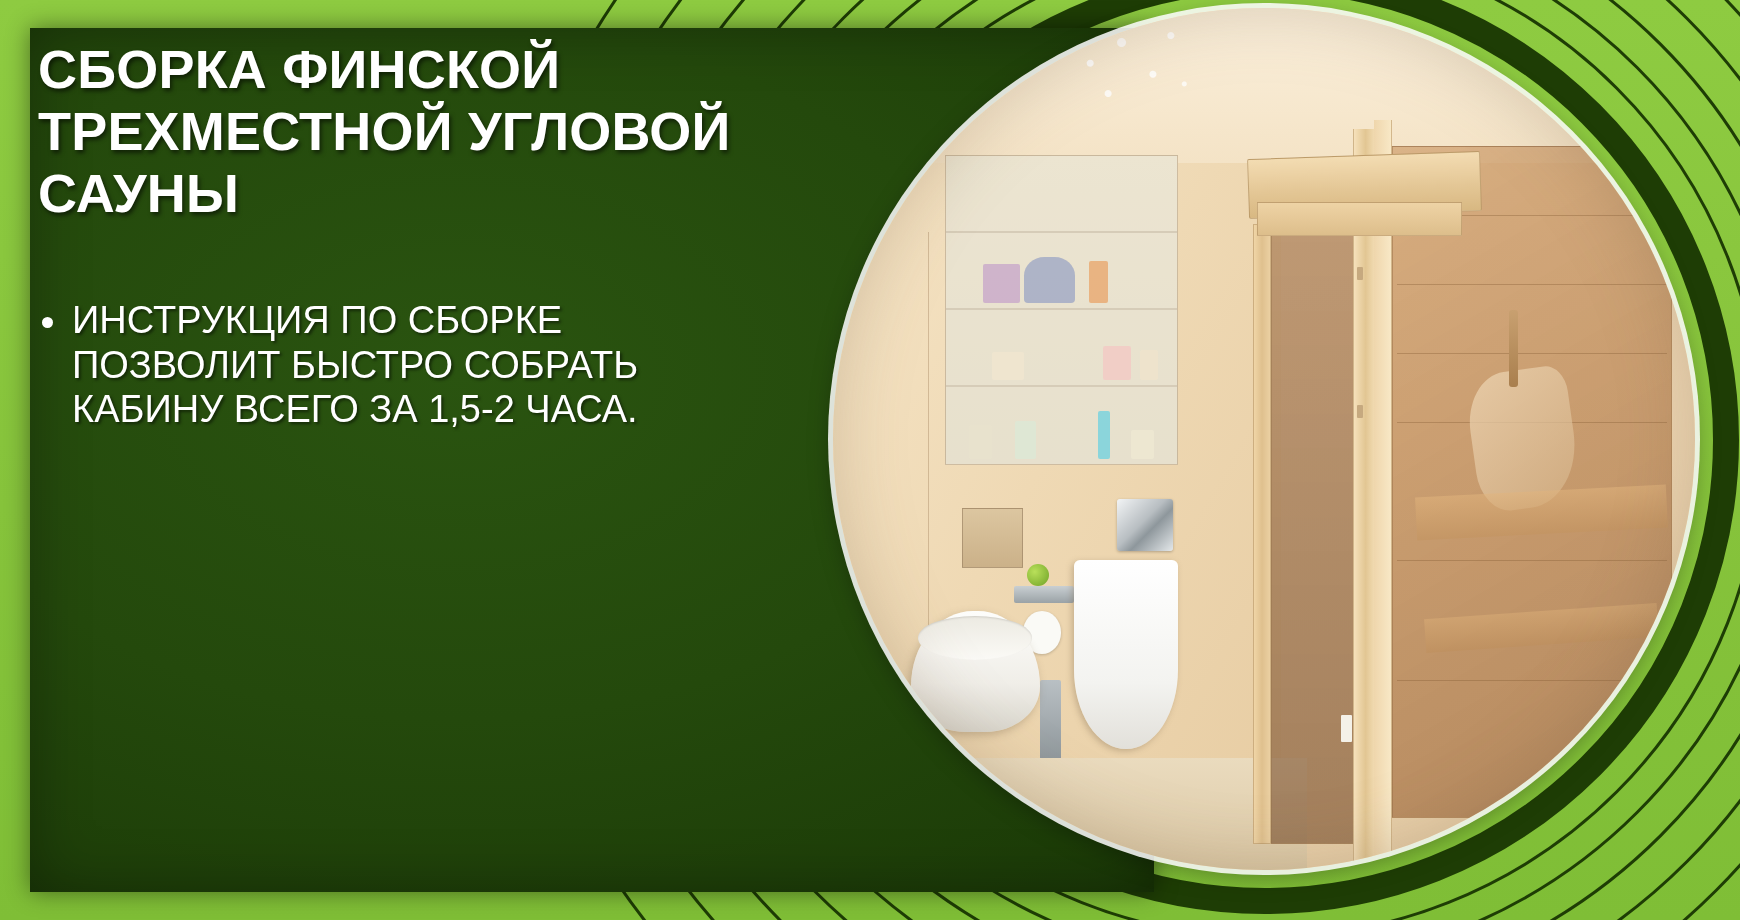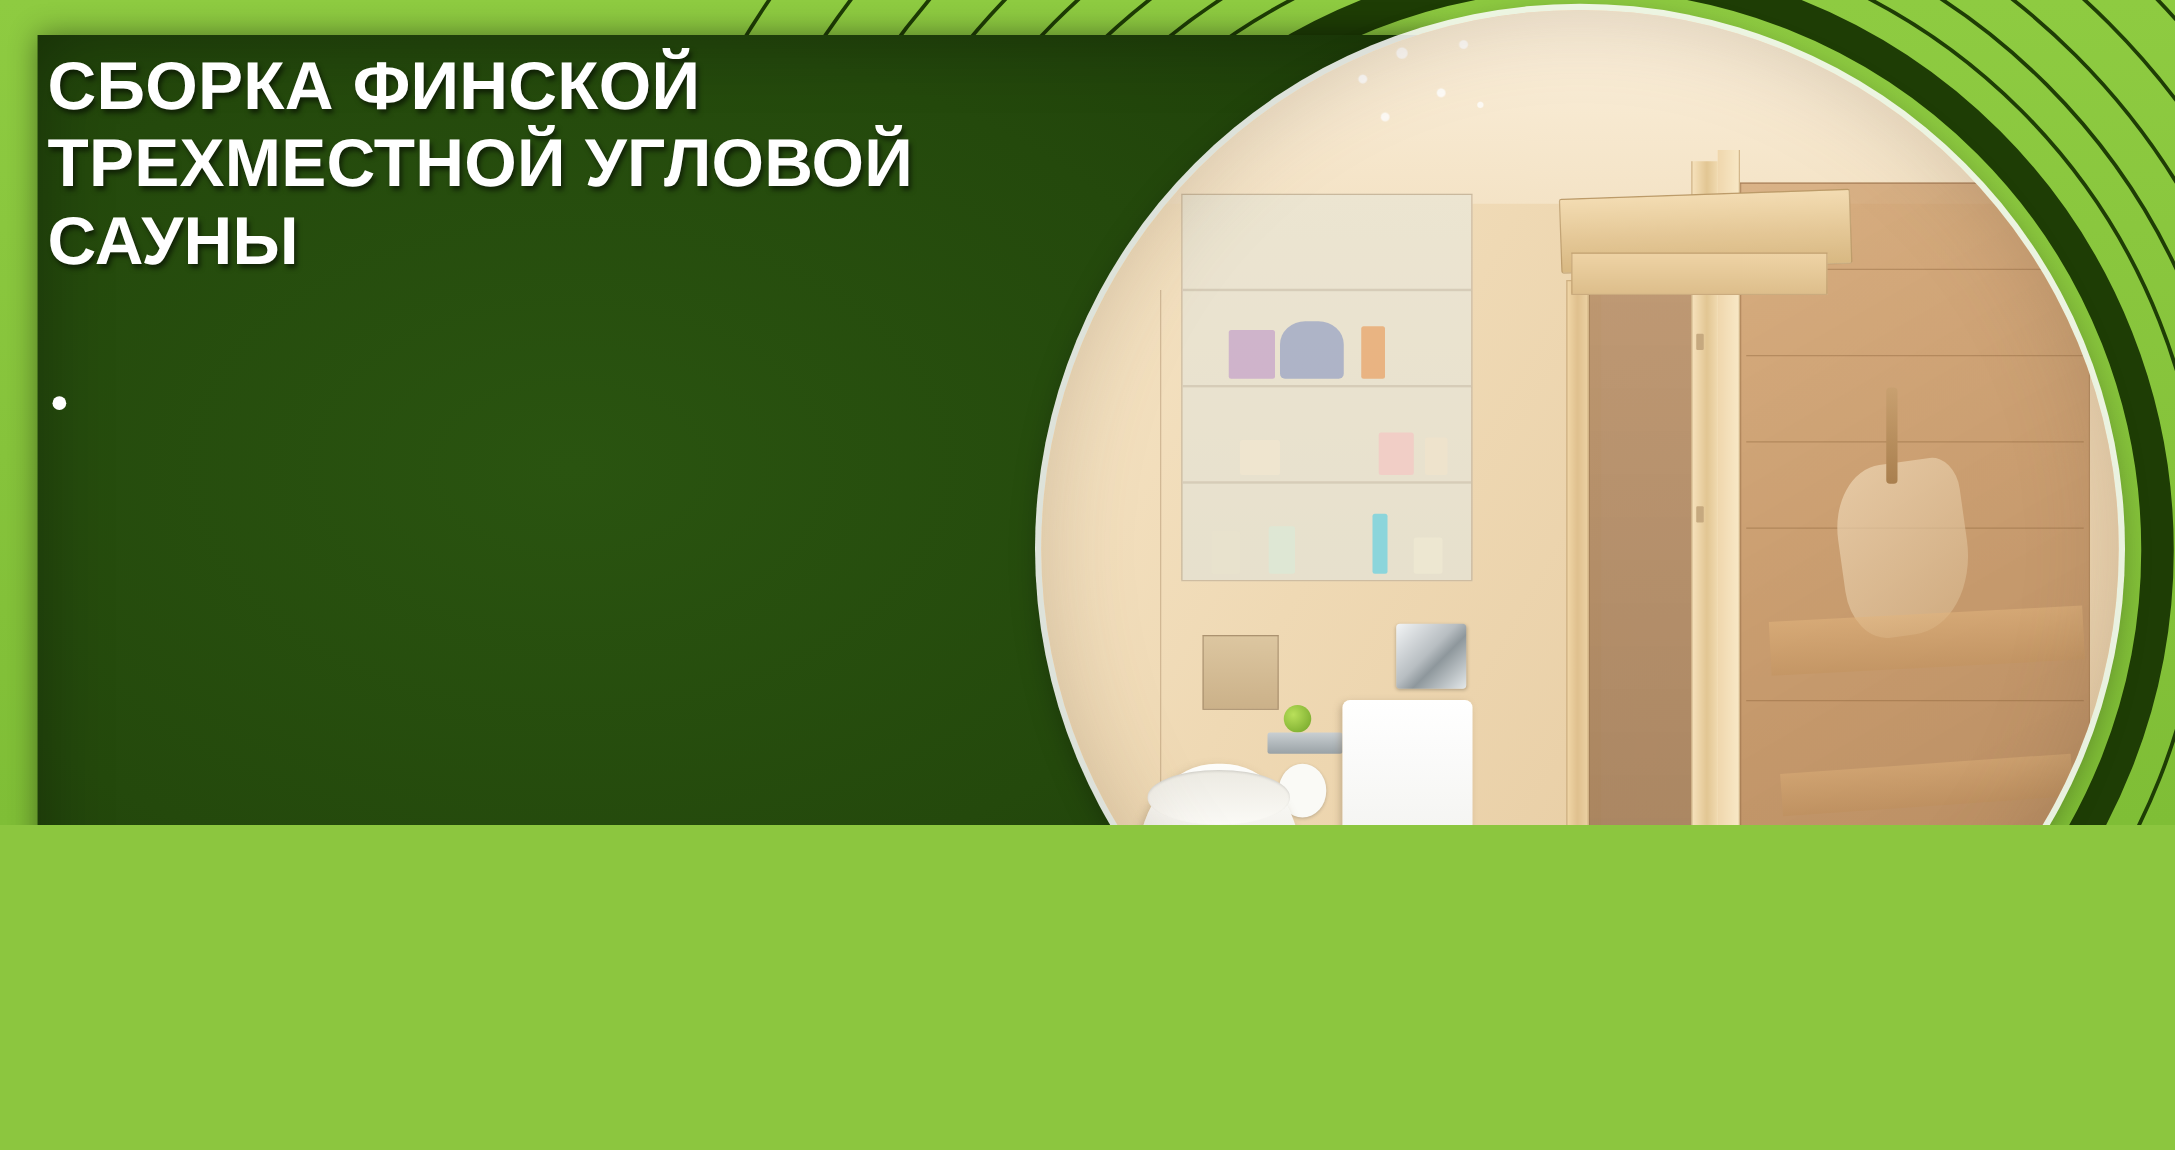--- a/index.html
+++ b/index.html
@@ -9,21 +9,21 @@
     width: 1740px;
     height: 920px;
     overflow: hidden;
     background: #8CC63F;
     font-family: "Liberation Sans", sans-serif;
   }
 
   .slide {
     position: relative;
     width: 1740px;
-    height: 660px;
+    height: 920px;
     overflow: hidden;
     background: linear-gradient(to bottom, #8ECB41 0%, #86C33B 55%, #7FBE36 100%);
   }
 
   
   .arc-field {
     position: absolute;
     left: 0; top: 0;
     width: 1740px; height: 920px;
     overflow: hidden;
@@ -428,18 +428,19 @@
     </div>
   </div>
 
   <div class="text-wrap">
 
     <h1 class="headline">СБОРКА ФИНСКОЙ ТРЕХМЕСТНОЙ УГЛОВОЙ САУНЫ</h1>
 
     <ul class="bullets">
       <li class="bullet">
         <span class="dot"></span>
+        <span>ИНСТРУКЦИЯ ПО СБОРКЕ ПОЗВОЛИТ БЫСТРО СОБРАТЬ КАБИНУ ВСЕГО ЗА 1,5-2 ЧАСА.</span>
       </li>
     </ul>
 
   </div>
 
 </div>
 
 </body></html>

